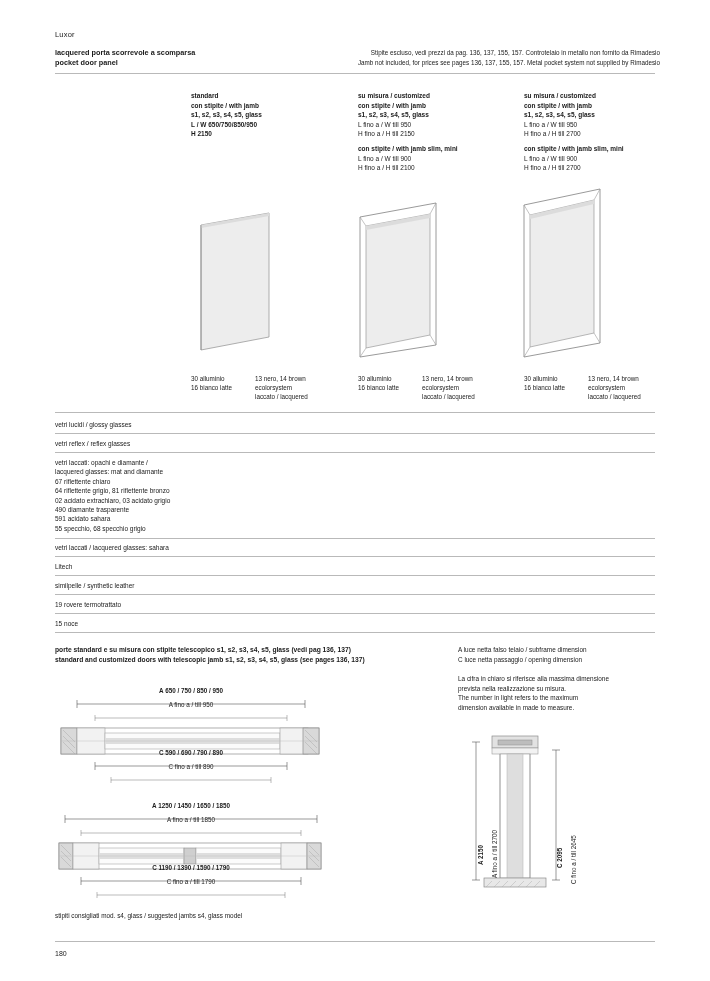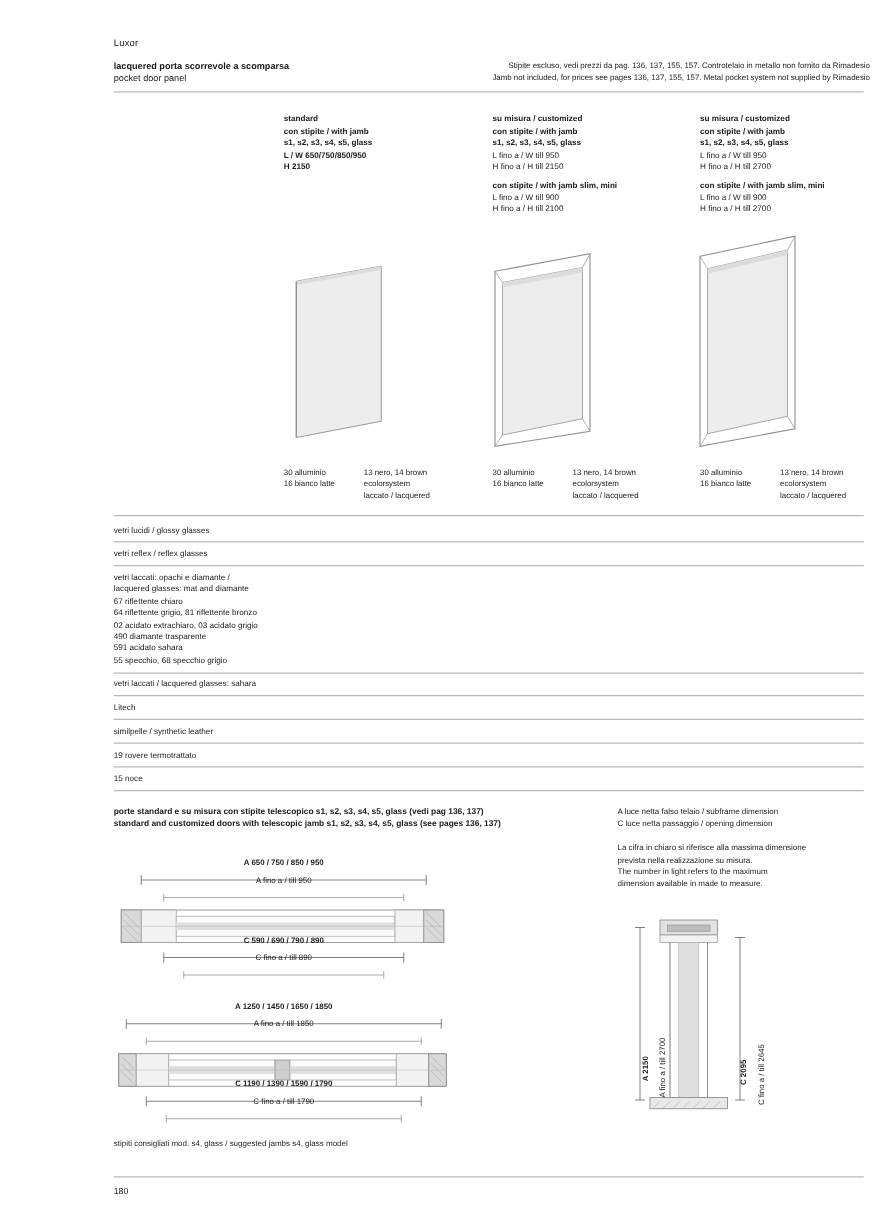--- a/index.html
+++ b/index.html
@@ -5,30 +5,30 @@
   * { box-sizing: border-box; }
   html, body { margin:0; padding:0; }
   body {
     width:710px; height:981px;
     background:#ffffff;
     font-family:"Liberation Sans", sans-serif;
     color:#1a1a1a;
     position:relative;
     overflow:hidden;
   }
-  .page { position:absolute; left:0; top:0; width:614px; height:981px;margin-left:36px; }
+  .page { position:absolute; left:0; top:0; width:614px; height:981px; }
 
   
   .brand {
     position:absolute; left:55px; top:30px;
     font-size:7.5px; letter-spacing:0.2px; color:#1a1a1a;
   }
   .titleblock { position:absolute; left:55px; top:48px; font-size:7.3px; line-height:9.5px; font-weight:bold; }
   .titleblock .it { font-weight:bold; }
-  .titleblock .en { font-weight:normal; }
+  .titleblock .en { font-weight:bold; }
   .headnote { position:absolute; left:300px; top:48px; width:360px; font-size:6.3px; line-height:9.5px; text-align:right; color:#1a1a1a;}
 
   .rule { position:absolute; background:#b9b9b9; height:1px; }
 
   
   .colspec { position:absolute; font-size:6.5px; line-height:9.6px; }
   .colspec .hd { font-weight:bold; }
   .colspec .gap { display:block; height:5px; }
 
   

